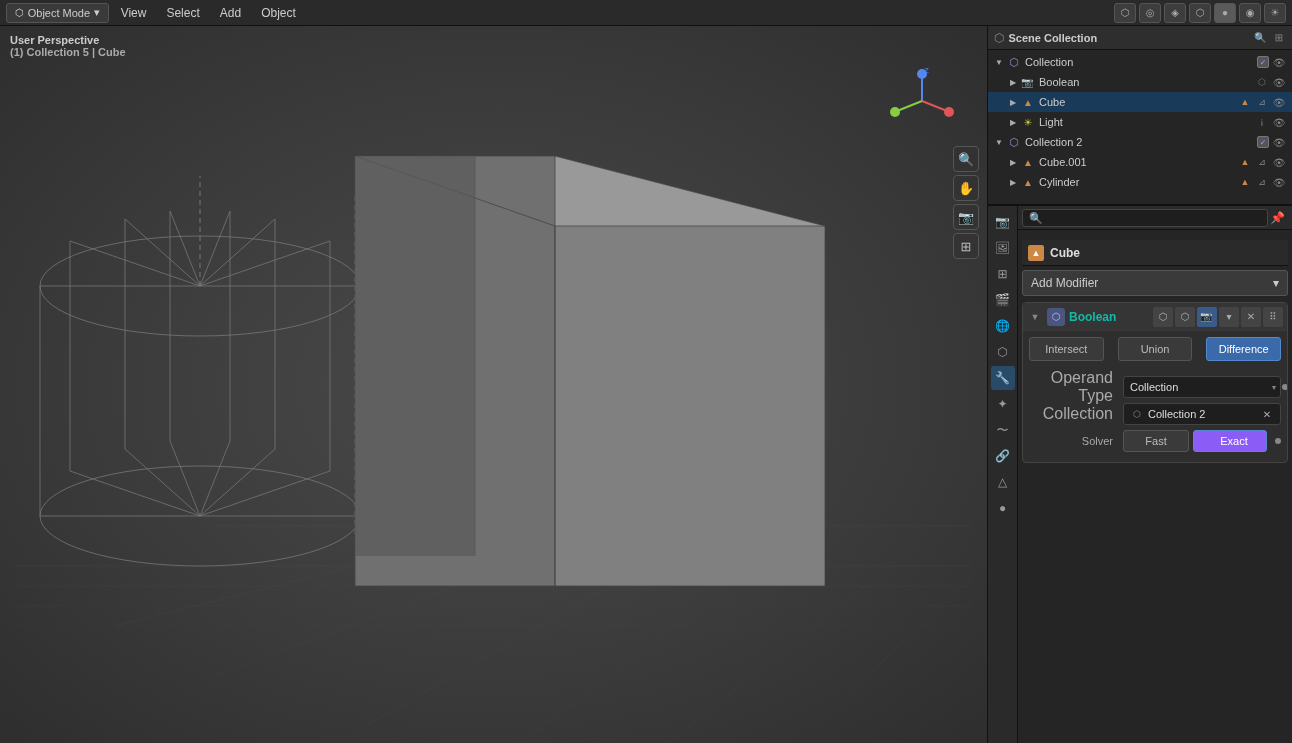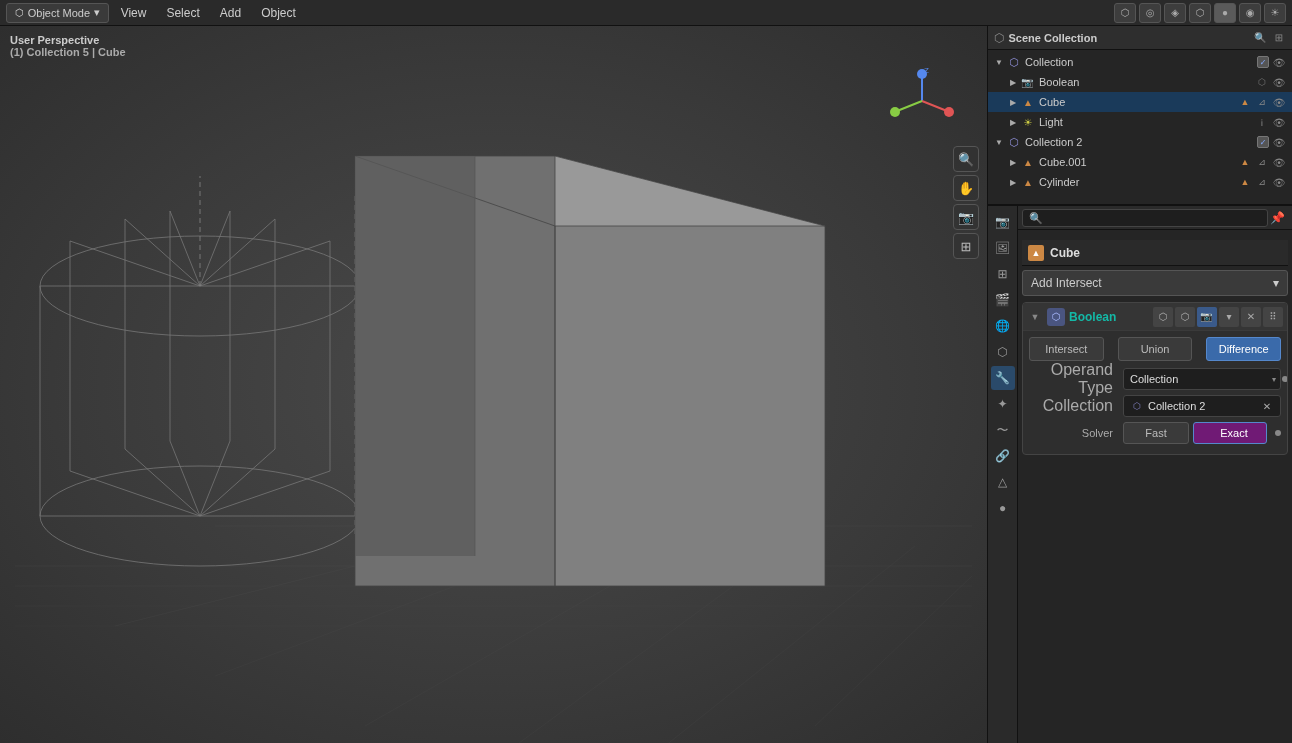--- a/index.html
+++ b/index.html
@@ -406,21 +406,21 @@
 
     
     .modifier-body {
       padding: 6px;
     }
 
     
     .op-row {
       display: flex;
       gap: 14px;
-      margin-bottom: 6px;
+      margin-bottom: 14px;
     }
     .op-btn {
       flex: 1;
       height: 24px;
       background: #3a3a3a;
       border: 1px solid #555;
       border-radius: 3px;
       color: #bbb;
       font-size: 11px;
       cursor: pointer;
@@ -541,21 +541,21 @@
       border: 1px solid #555;
       border-radius: 3px;
       color: #bbb;
       font-size: 11px;
       cursor: pointer;
       display: flex;
       align-items: center;
       justify-content: center;
     }
     .solver-btn.active {
-      background: #701a75;
+      background: #8b5cf6;
       border-color: #5588cc;
       color: #fff;
       padding-left: 8px;
     }
     .solver-dot {
       width: 6px;
       height: 6px;
       background: #888;
       border-radius: 50%;
       margin-left: 4px;
@@ -828,21 +828,21 @@
         </div>
 
         <div class="prop-content">
 
           <div class="prop-header">
             <div class="prop-obj-icon">▲</div>
             <span class="prop-obj-name">Cube</span>
           </div>
 
           <div class="add-modifier-btn">
-            <span>Add Intersect</span>
+            <span>Add Modifier</span>
             <span>▾</span>
           </div>
 
           <div class="modifier-card">
             <div class="modifier-header">
               <div class="mod-expand">▼</div>
               <div class="mod-icon">⬡</div>
               <span class="mod-name">Boolean</span>
               <div class="mod-controls">
                 <div class="mod-ctrl-btn">⬡</div>

